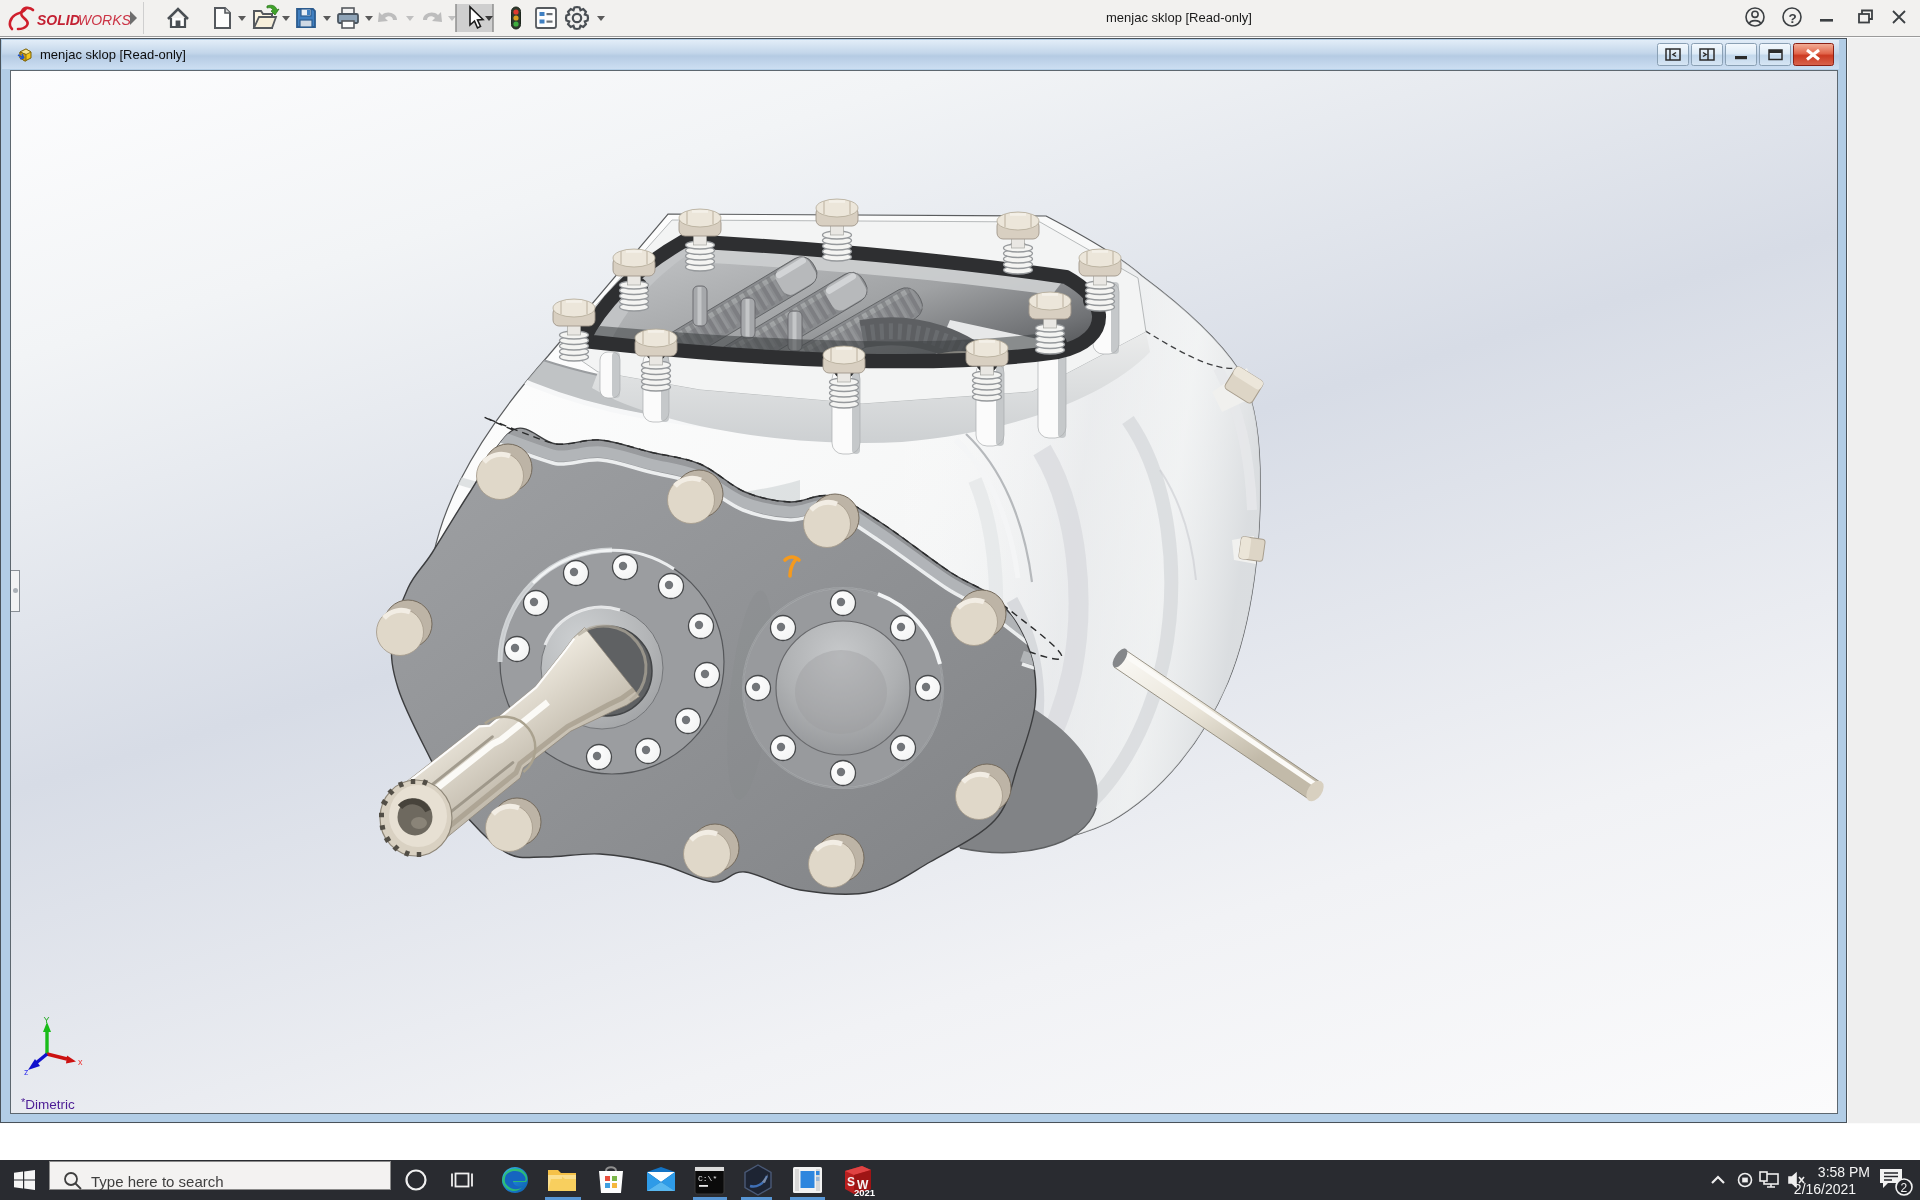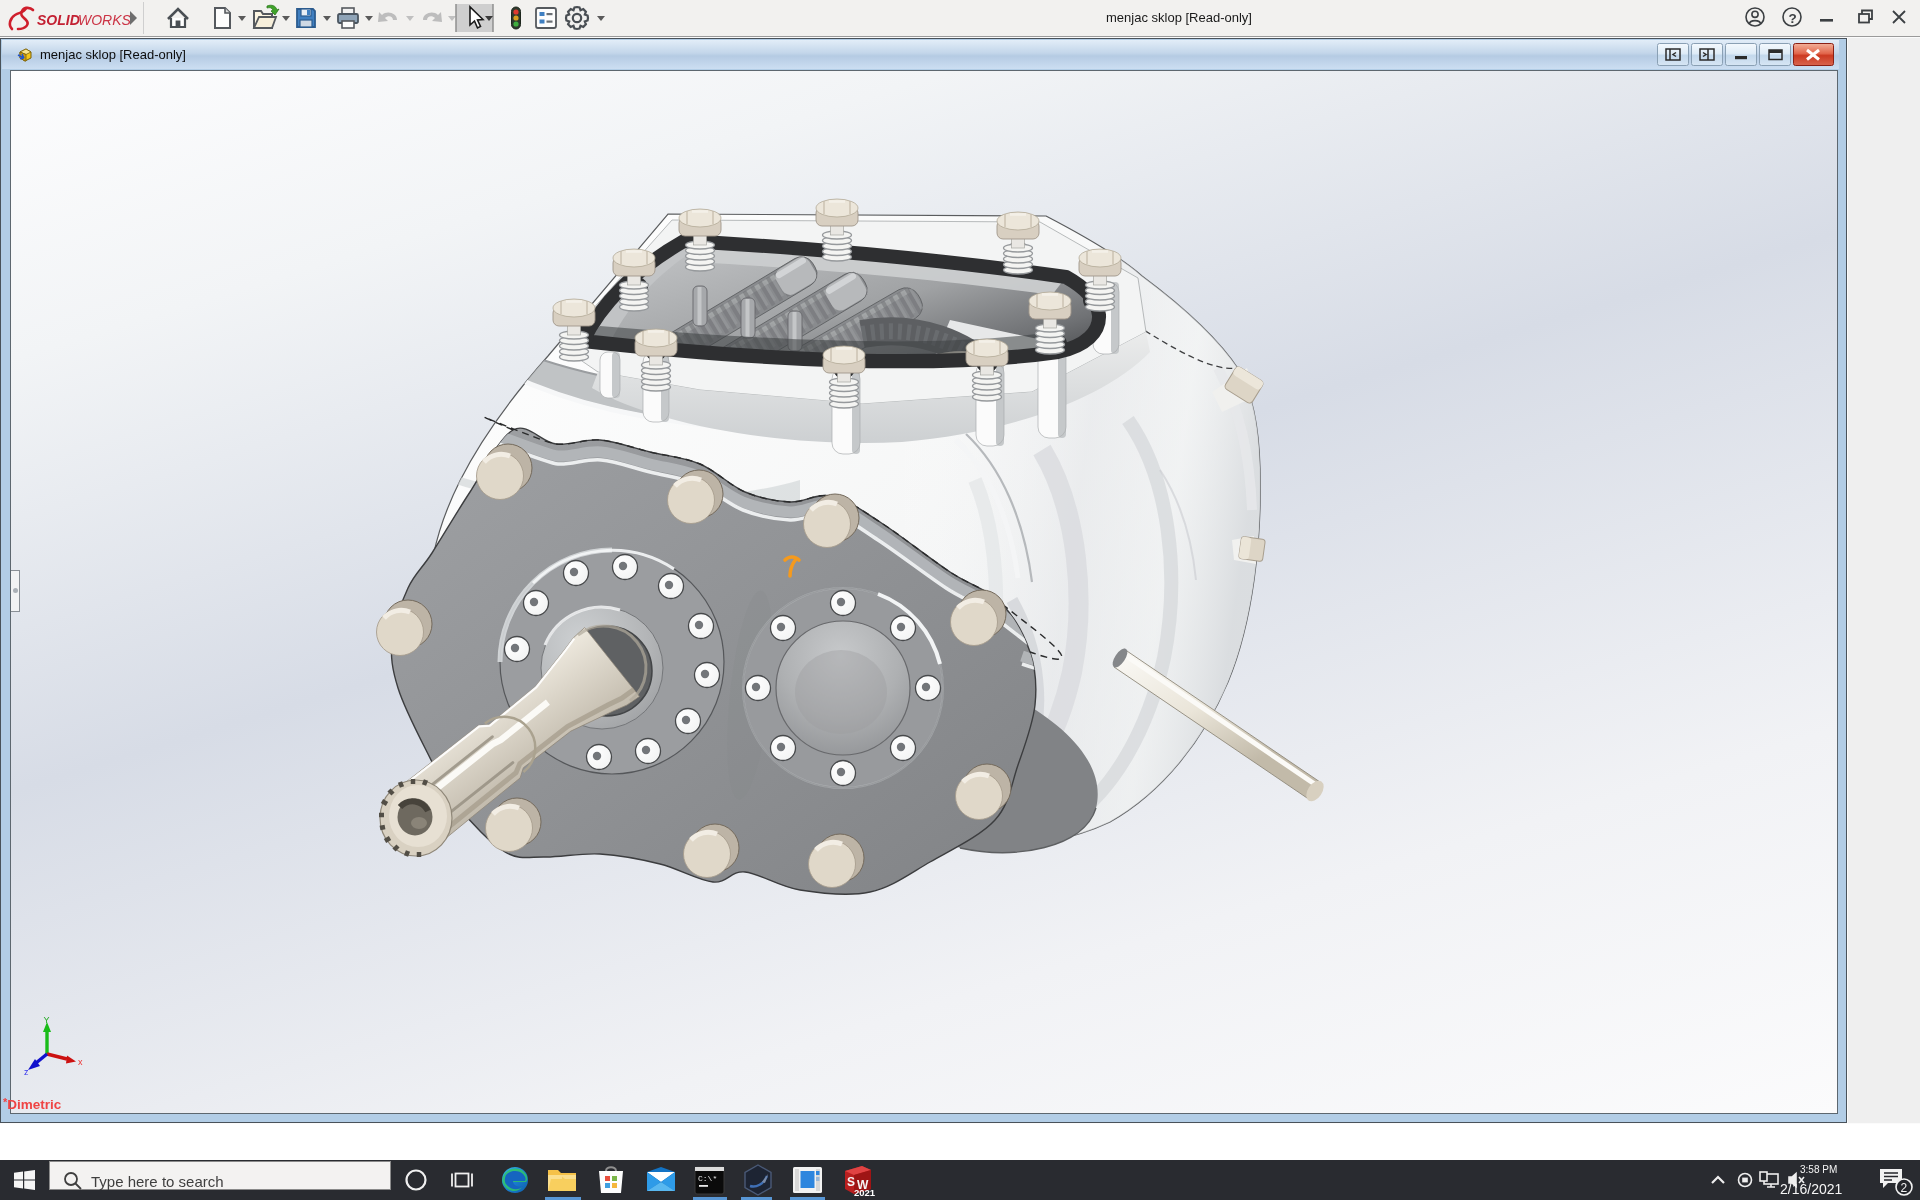--- a/index.html
+++ b/index.html
@@ -12,21 +12,21 @@
 #doctitle{position:absolute;left:2px;top:40px;width:1837px;height:29px;
  background:linear-gradient(180deg,#e2edf8 0%,#c3d6ea 45%,#b5cbe3 55%,#ccdef2 100%);}
 #vp{position:absolute;left:10px;top:70px;width:1828px;height:1044px;
  background:linear-gradient(163deg,#fdfdfe 0%,#f2f4f6 18%,#d7dce6 45%,#f1f2f5 76%,#fbfbfc 100%);
  border:1px solid #5d676f;}
 #belowwin{position:absolute;left:0;top:1124px;width:1920px;height:36px;background:#ffffff;}
 #taskbar{position:absolute;left:0;top:1160px;width:1920px;height:40px;background:#292b30;}
 #searchbox{position:absolute;left:49px;top:1161px;width:342px;height:29px;
  background:#f3f2f1;border:1px solid #8a8a8a;}
 #searchbox span{position:absolute;left:41px;top:11px;font-size:15px;color:#3f3f3f;}
-#dimetric{position:absolute;left:3px;top:1096px;font-size:13.5px;font-weight:bold;color:#ef4444;}
+#dimetric{position:absolute;left:21px;top:1096px;font-size:13.5px;font-weight:normal;color:#4c1d95;}
 #dimetric i{font-style:normal;font-size:11px;vertical-align:3px;}
 </style></head>
 <body>
 
 <div id="appbar"></div>
 <svg class="abs" style="left:6px;top:3px;" width="140" height="30" viewBox="0 0 140 30">
   <g stroke="#cf1f2c" fill="none" stroke-linecap="round">
     <path d="M6,26 C2,22 4,15 9,12 C14,9 18,10 20,5" stroke-width="2.6"></path>
     <path d="M12,26 C20,26 24,21 20,17 C16,13 14,12 16,8 C18,4 24,4 27,7" stroke-width="2.6"></path>
   </g>
@@ -821,21 +821,21 @@
   <g fill="none" stroke="#eeeeee" stroke-width="1.6">
     <rect x="58" y="4" width="14" height="10"></rect>
     <path d="M61,17 L69,17 M65,14 L65,17"></path>
     <rect x="54" y="2" width="7" height="9" fill="#24262b" stroke="#eeeeee"></rect>
   </g>
   <g stroke="#eeeeee" stroke-width="1.6" fill="none">
     <path d="M83,7 L86,7 L90,3.5 L90,16.5 L86,13 L83,13 Z" fill="#eeeeee"></path>
     <path d="M93,7 L98,13 M98,7 L93,13"></path>
   </g>
 </svg>
-<div class="abs" style="left:1800px;top:1164px;width:70px;text-align:left;font-size:10px;color:#f5f5f5;">3:58 PM</div>
-<div class="abs" style="left:1780px;top:1181px;width:90px;text-align:left;font-size:14px;color:#f5f5f5;">2/16/2021</div>
+<div class="abs" style="left:1800px;top:1164px;width:70px;text-align:right;font-size:14px;color:#f5f5f5;">3:58 PM</div>
+<div class="abs" style="left:1780px;top:1181px;width:90px;text-align:center;font-size:14px;color:#f5f5f5;">2/16/2021</div>
 <svg class="abs" style="left:1878px;top:1167px;" width="40" height="30" viewBox="0 0 40 30">
   <path d="M2,2 L24,2 L24,16 L10,16 L5,21 L5,16 L2,16 Z" fill="#f2f2f2"></path>
   <path d="M6,6 L20,6 M6,9.5 L20,9.5 M6,13 L14,13" stroke="#24262b" stroke-width="1.6"></path>
   <circle cx="26" cy="20" r="8" fill="#24262b" stroke="#f2f2f2" stroke-width="1.6"></circle>
   <text x="22.5" y="24.5" font-size="12" fill="#f2f2f2">2</text>
 </svg>
 <div id="belowwin"></div>
 
 </body></html>

